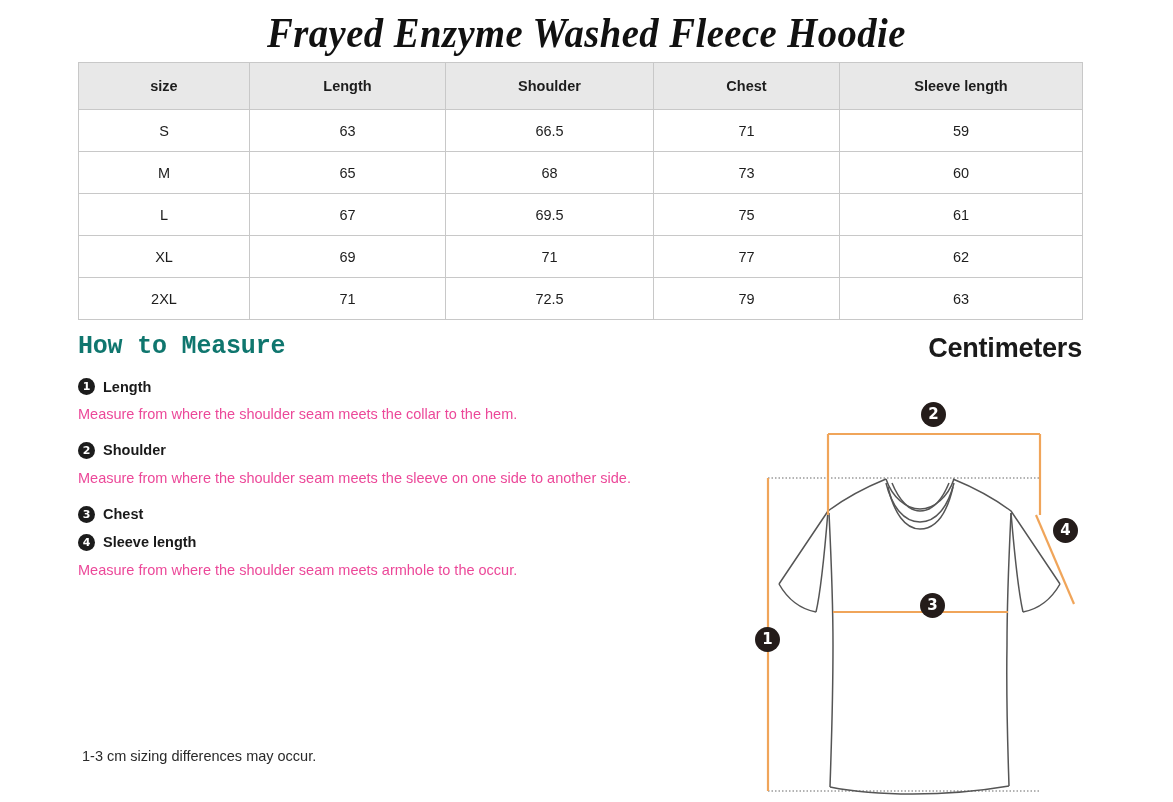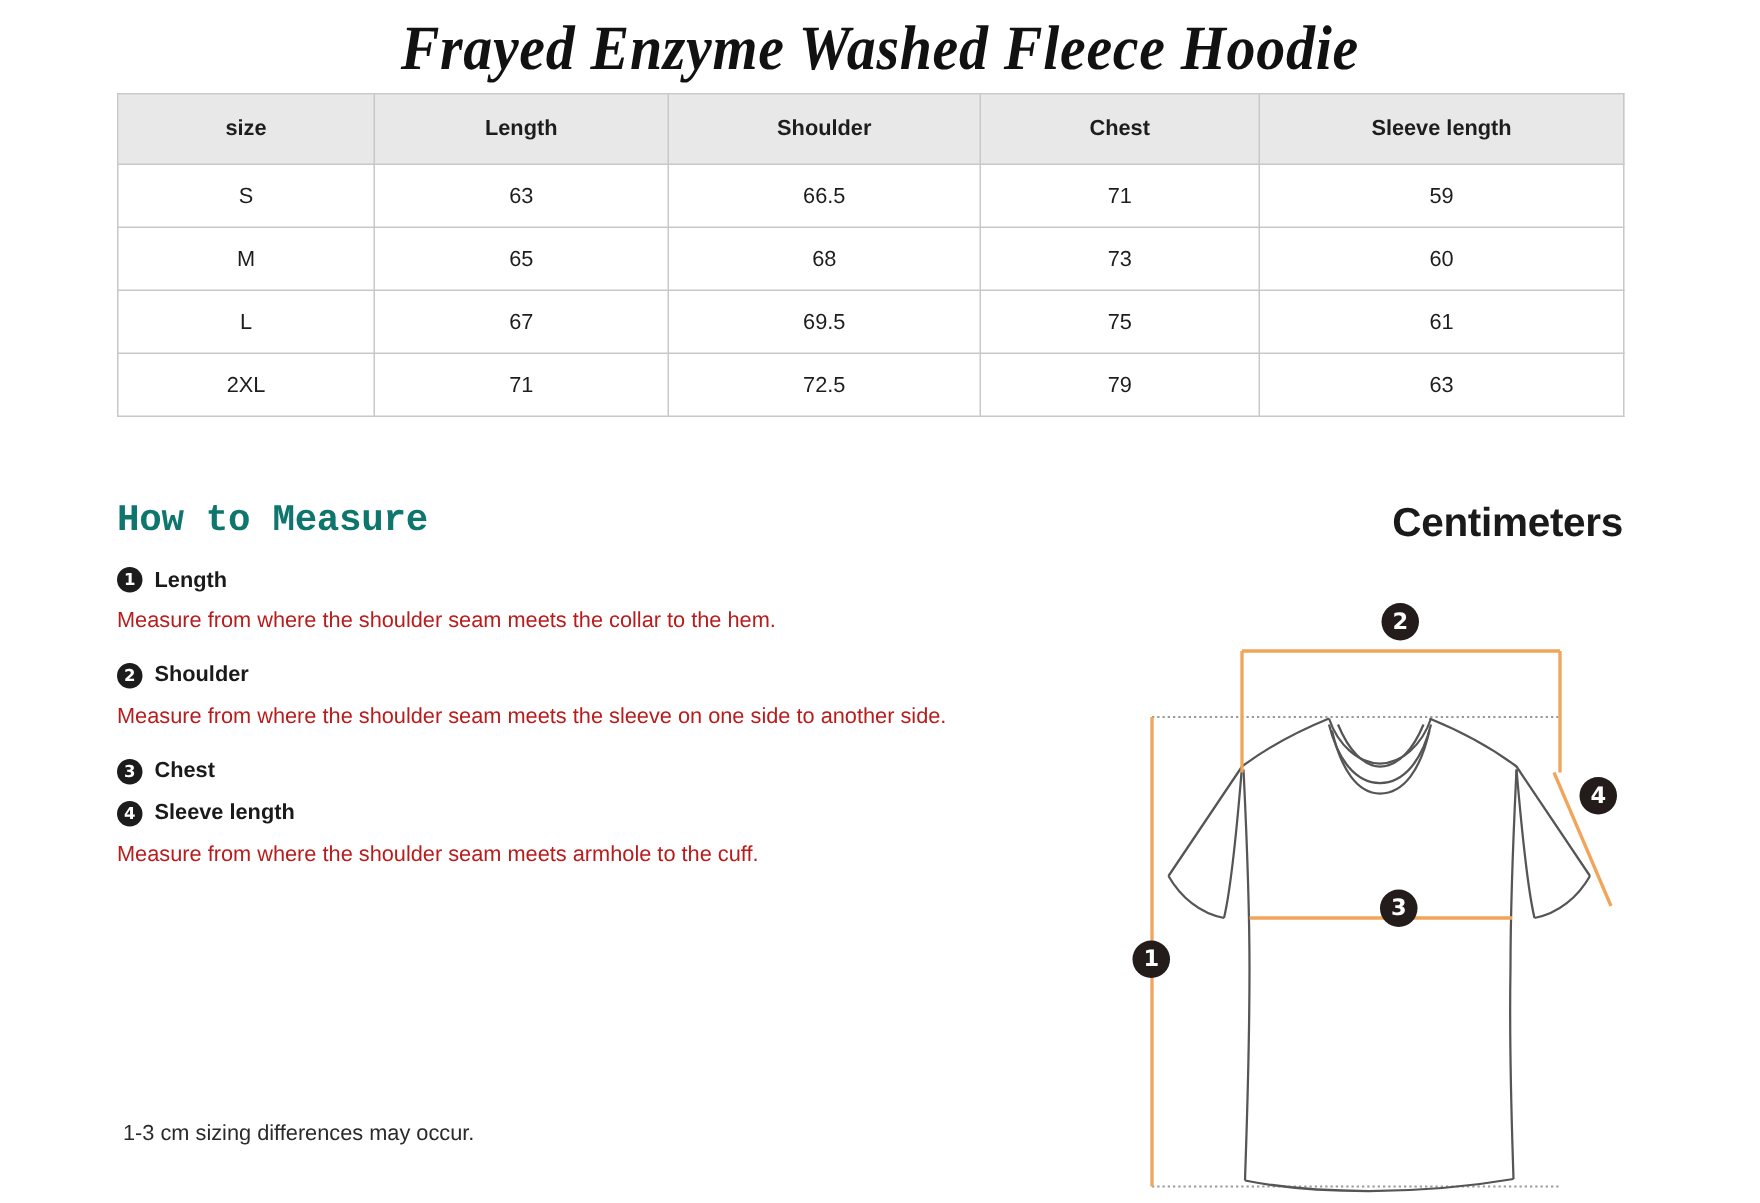--- a/index.html
+++ b/index.html
@@ -114,21 +114,21 @@
     line-height: 1;
     font-family: "DejaVu Sans", sans-serif;
   }
   .measure-label {
     font-size: 14.5px;
     font-weight: bold;
     color: #1a1a1a;
   }
   .measure-desc {
     font-size: 14.5px;
-    color: #b91c1c;
+    color: #ec4899;
     line-height: 1.3;
     margin-bottom: 18px;
   }
 
   .footnote {
     position: absolute;
     left: 82px;
     top: 748px;
     font-size: 14.5px;
     color: #2a2a2a;
@@ -202,20 +202,27 @@
         <td>60</td>
       </tr>
       <tr>
         <td>L</td>
         <td>67</td>
         <td>69.5</td>
         <td>75</td>
         <td>61</td>
       </tr>
       <tr>
+        <td>XL</td>
+        <td>69</td>
+        <td>71</td>
+        <td>77</td>
+        <td>62</td>
+      </tr>
+      <tr>
         <td>2XL</td>
         <td>71</td>
         <td>72.5</td>
         <td>79</td>
         <td>63</td>
       </tr>
     </tbody>
   </table>
 </div>
 
@@ -245,21 +252,21 @@
       <span class="badge-sm">3</span>
       <span class="measure-label">Chest</span>
     </div>
   </div>
 
   <div class="measure-item">
     <div class="measure-head">
       <span class="badge-sm">4</span>
       <span class="measure-label">Sleeve length</span>
     </div>
-    <div class="measure-desc">Measure from where the shoulder seam meets armhole to the cuff.</div>
+    <div class="measure-desc">Measure from where the shoulder seam meets armhole to the occur.</div>
   </div>
 
 </div>
 
 <div class="footnote">1-3 cm sizing differences may occur.</div>
 
 <div class="diagram">
   <svg width="360" height="407" viewBox="0 0 360 407">
 
     <line x1="28" y1="83" x2="300" y2="83" stroke="#9a9a9a" stroke-width="1.4" stroke-dasharray="1.5,2"></line>

